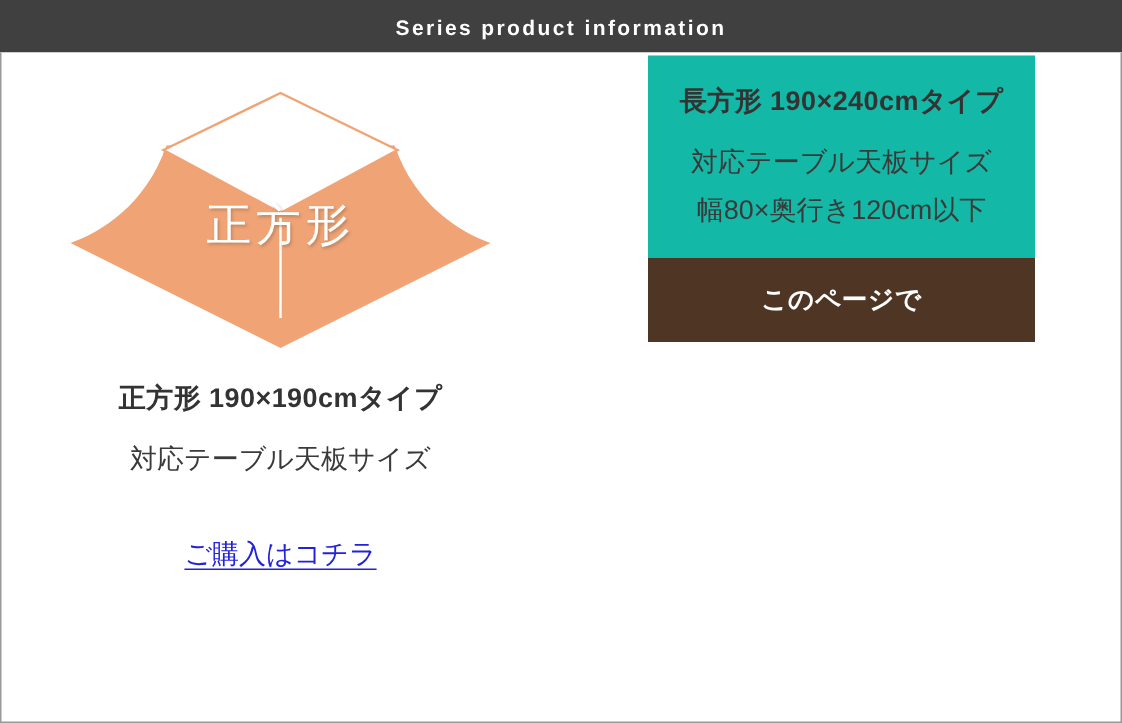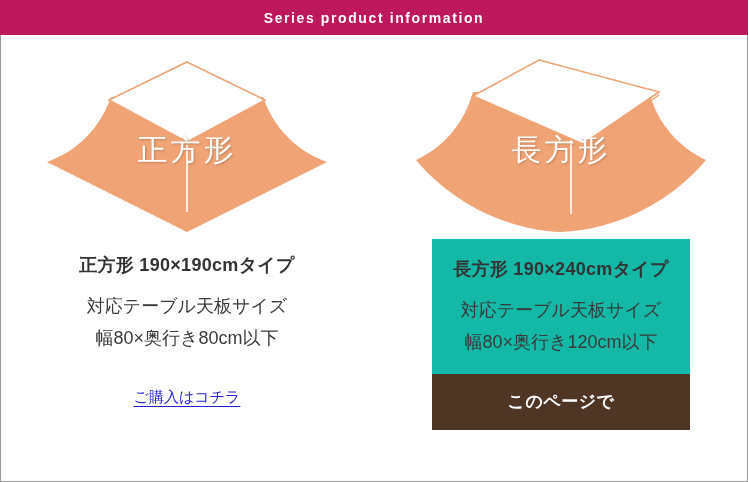--- a/index.html
+++ b/index.html
@@ -21,21 +21,21 @@
     box-sizing: border-box;
   }
 
   
   .header-bar {
     position: absolute;
     left: 0;
     top: 0;
     width: 748px;
     height: 35px;
-    background: #be185d;
+    background: #404040;
     display: flex;
     align-items: center;
     justify-content: center;
   }
   .header-title {
     color: #ffffff;
     font-size: 14px;
     font-weight: bold;
     letter-spacing: 1.6px;
   }
@@ -122,21 +122,21 @@
     line-height: 1.75;
   }
 
   
   .link-wrap {
     margin-top: 22px;
     text-align: center;
     width: 258px;
   }
   .buy-link {
-    font-size: 15px;
+    font-size: 18px;
     color: #2222dd;
     text-decoration: underline;
     text-underline-offset: 4px;
     cursor: pointer;
   }
 
   
   .note-box {
     width: 258px;
     box-sizing: border-box;
@@ -182,45 +182,30 @@
           <line x1="150" y1="93" x2="150" y2="160" stroke="#ffffff" stroke-width="1.6"></line>
         </svg>
         <div class="illus-label">正方形</div>
       </div>
 
       <div class="spacer-top"></div>
 
       <div class="info">
         <div class="info-title">正方形 190×190cmタイプ</div>
         <div class="info-sub">対応テーブル天板サイズ</div>
-        <div class="info-sub">幅80×奥行き80cm以下</div>
       </div>
 
       <div class="link-wrap">
         <a class="buy-link">ご購入はコチラ</a>
       </div>
 
     </div>
 
     <div class="col">
 
-      <div class="illus">
-        <svg viewBox="0 0 300 185">
-
-          <path d="M 62,40 C 50,82 22,100 5,108 C 40,150 95,178 150,180
-                   C 205,178 260,150 295,108 C 278,100 250,82 238,40 Z" fill="#f0a374"></path>
-
-          <path d="M 128,8 L 248,40 L 172,92 L 62,44 Z" fill="#ffffff" stroke="#f0a374" stroke-width="1.6"></path>
-
-          <path d="M 62,46 L 172,95 L 248,43" fill="none" stroke="#f0a374" stroke-width="1.4"></path>
-
-          <line x1="160" y1="88" x2="160" y2="162" stroke="#ffffff" stroke-width="1.6"></line>
-        </svg>
-        <div class="illus-label">長方形</div>
-      </div>
 
       <div class="spacer-top"></div>
 
       <div class="info shaded">
         <div class="info-title">長方形 190×240cmタイプ</div>
         <div class="info-sub">対応テーブル天板サイズ</div>
         <div class="info-sub">幅80×奥行き120cm以下</div>
       </div>
 
       <div class="note-box">

